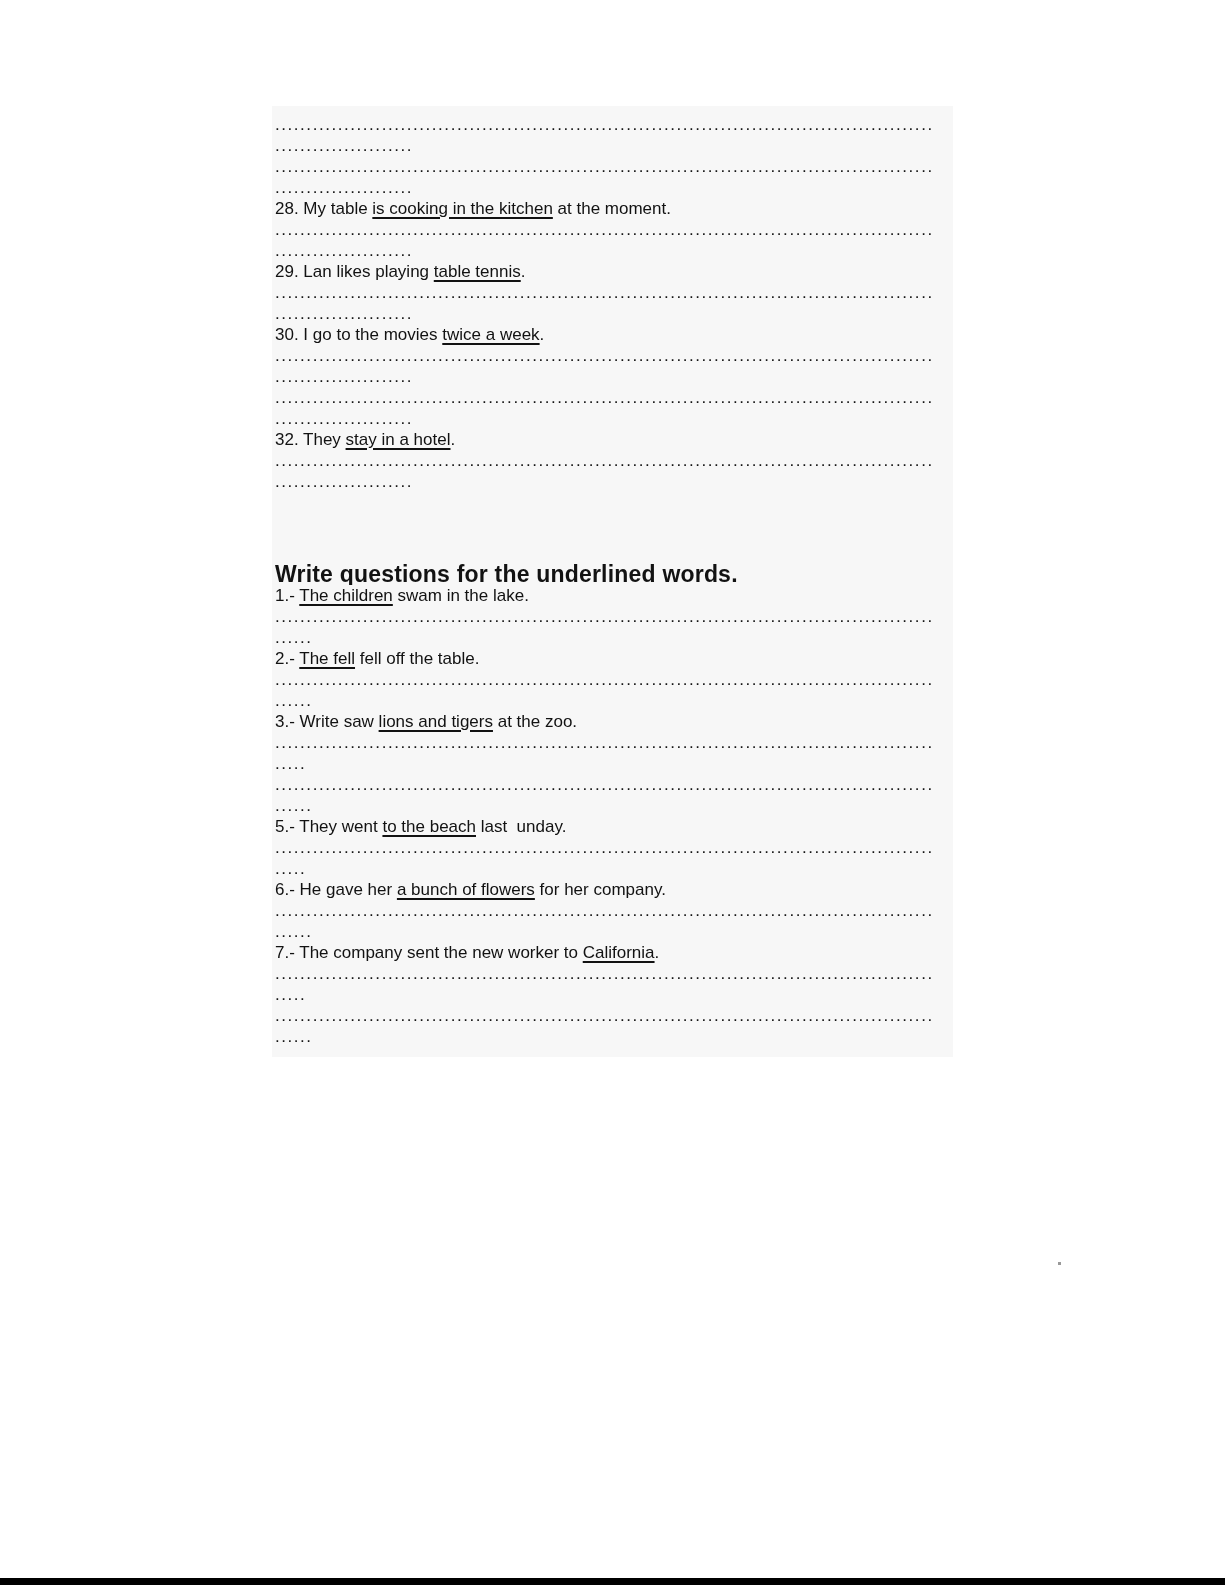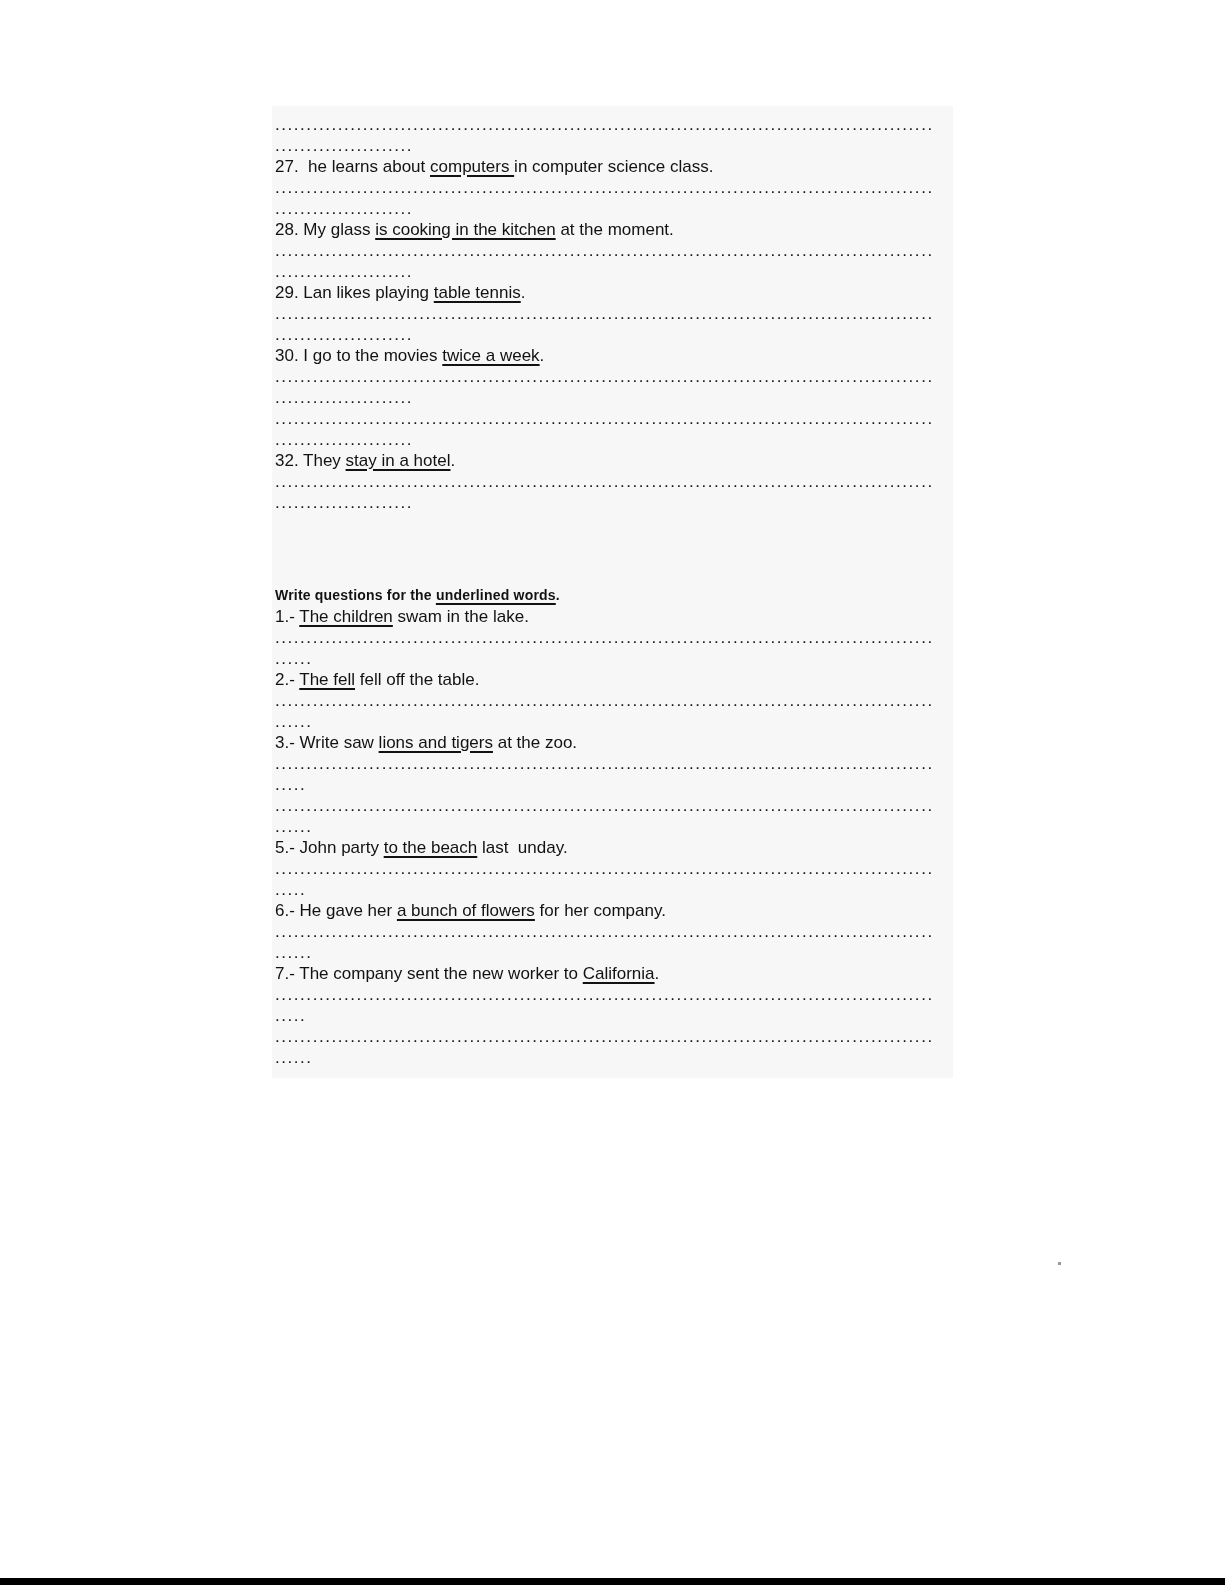--- a/index.html
+++ b/index.html
@@ -34,21 +34,21 @@
     letter-spacing: 1.55px;
     color: #141414;
   }
   .u {
     text-decoration: underline;
     text-decoration-thickness: 1.7px;
     text-underline-offset: 3px;
   }
   .section-title {
     font-weight: bold;
-    font-size: 14px;
+    font-size: 23px;
     letter-spacing: 0.2px;
   }
   .section-gap {
     height: 72px;
   }
   .bottom-bar {
     position: absolute;
     left: 0;
     bottom: 0;
     width: 100%;
@@ -64,24 +64,23 @@
     background: #999999;
   }
 </style>
 </head>
 <body>
 
 <div class="sheet">
   <div id="section1">
       <div class="line dots">.........................................................................................................</div>
       <div class="line dots">......................</div>
-      <div class="line"><span>27.</span><span class="">  he learns about </span><span class="u">computers </span><span class="">in computer science class.</span></div>
       <div class="line dots">.........................................................................................................</div>
       <div class="line dots">......................</div>
-      <div class="line"><span>28.</span><span class=""> My glass </span><span class="u">is cooking in the kitchen</span><span class=""> at the moment.</span></div>
+      <div class="line"><span>28.</span><span class=""> My table </span><span class="u">is cooking in the kitchen</span><span class=""> at the moment.</span></div>
       <div class="line dots">.........................................................................................................</div>
       <div class="line dots">......................</div>
       <div class="line"><span>29.</span><span class=""> Lan likes playing </span><span class="u">table tennis</span><span class="">.</span></div>
       <div class="line dots">.........................................................................................................</div>
       <div class="line dots">......................</div>
       <div class="line"><span>30.</span><span class=""> I go to the movies </span><span class="u">twice a week</span><span class="">.</span></div>
       <div class="line dots">.........................................................................................................</div>
       <div class="line dots">......................</div>
       <div class="line dots">.........................................................................................................</div>
       <div class="line dots">......................</div>
@@ -97,21 +96,21 @@
         <div class="line dots">.........................................................................................................</div>
         <div class="line dots">......</div>
         <div class="line"><span>2.-</span><span class=""> </span><span class="u">The fell</span><span class=""> fell off the table.</span></div>
         <div class="line dots">.........................................................................................................</div>
         <div class="line dots">......</div>
         <div class="line"><span>3.-</span><span class=""> Write saw </span><span class="u">lions and tigers</span><span class=""> at the zoo.</span></div>
         <div class="line dots">.........................................................................................................</div>
         <div class="line dots">.....</div>
         <div class="line dots">.........................................................................................................</div>
         <div class="line dots">......</div>
-        <div class="line"><span>5.-</span><span class=""> John party </span><span class="u">to the beach</span><span class=""> last  unday.</span></div>
+        <div class="line"><span>5.-</span><span class=""> They went </span><span class="u">to the beach</span><span class=""> last  unday.</span></div>
         <div class="line dots">.........................................................................................................</div>
         <div class="line dots">.....</div>
         <div class="line"><span>6.-</span><span class=""> He gave her </span><span class="u">a bunch of flowers</span><span class=""> for her company.</span></div>
         <div class="line dots">.........................................................................................................</div>
         <div class="line dots">......</div>
         <div class="line"><span>7.-</span><span class=""> The company sent the new worker to </span><span class="u">California</span><span class="">.</span></div>
         <div class="line dots">.........................................................................................................</div>
         <div class="line dots">.....</div>
         <div class="line dots">.........................................................................................................</div>
         <div class="line dots">......</div>

